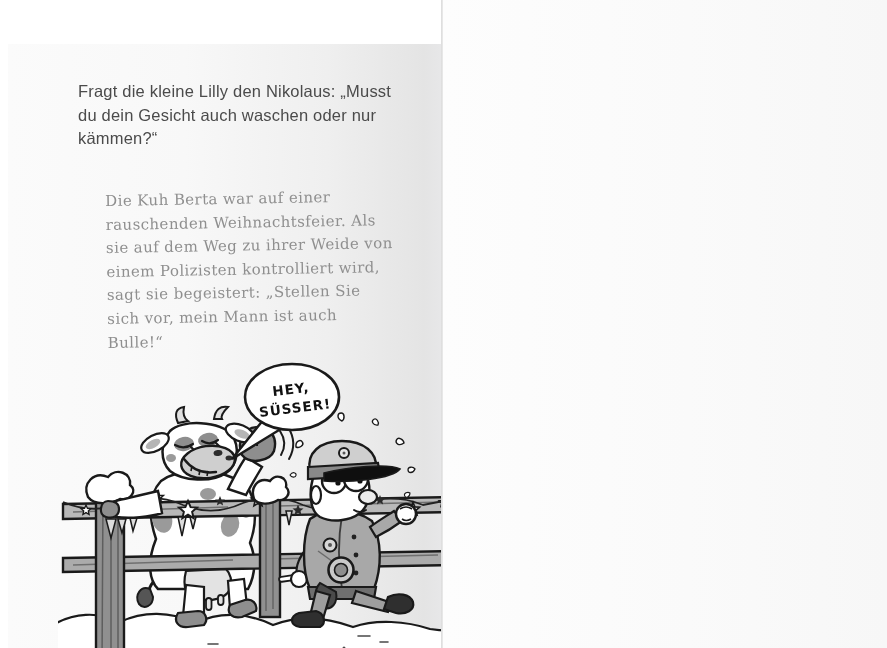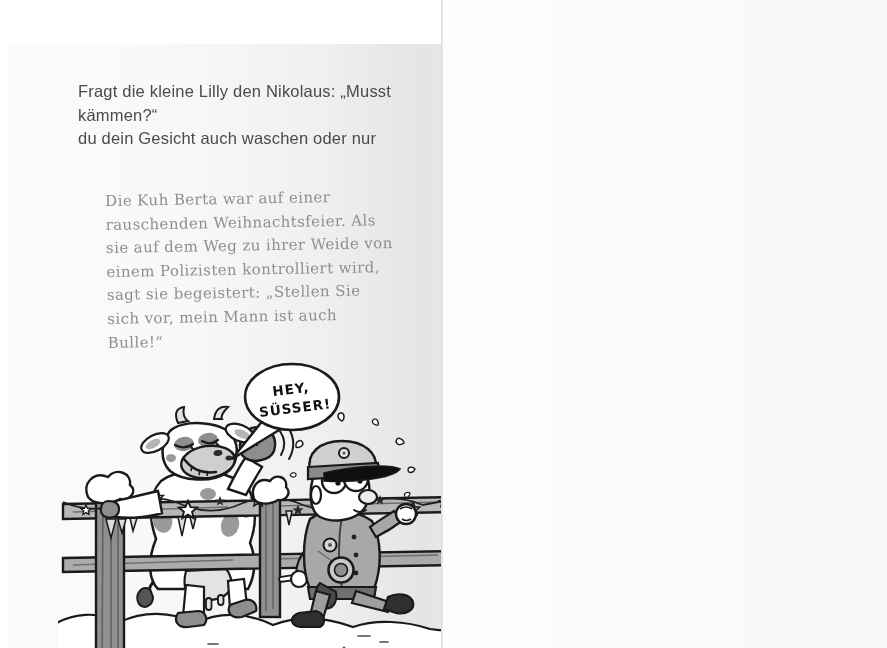--- a/index.html
+++ b/index.html
@@ -34,22 +34,22 @@
 </style>
 </head>
 <body>
 
 <div class="book">
 
   <div class="page page-left">
 
     <div class="block joke-lilly">
       <div class="ln">Fragt die kleine Lilly den Nikolaus: „Musst</div>
+      <div class="ln">du dein Gesicht auch waschen oder nur</div>
       <div class="ln">kämmen?“</div>
-      <div class="ln">du dein Gesicht auch waschen oder nur</div>
     </div>
 
     <div class="block joke-berta">
       <div class="ln">Die Kuh Berta war auf einer</div>
       <div class="ln">rauschenden Weihnachtsfeier. Als</div>
       <div class="ln">sie auf dem Weg zu ihrer Weide von</div>
       <div class="ln">einem Polizisten kontrolliert wird,</div>
       <div class="ln">sagt sie begeistert: „Stellen Sie</div>
       <div class="ln">sich vor, mein Mann ist auch</div>
       <div class="ln">Bulle!“</div>

